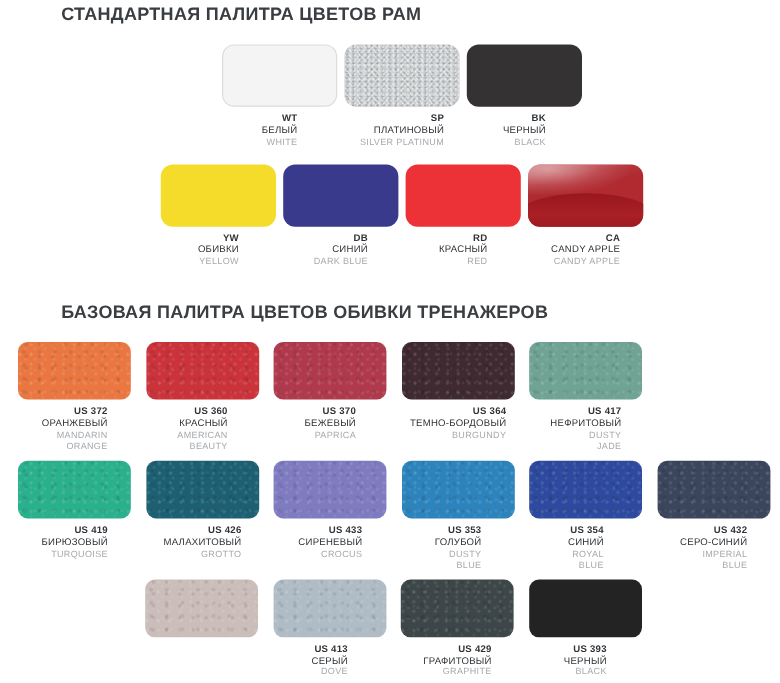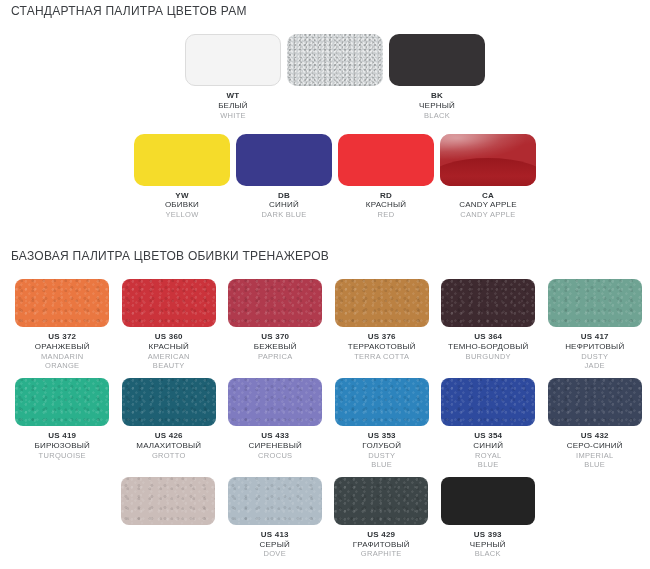--- a/index.html
+++ b/index.html
@@ -7,25 +7,26 @@
   body {
     width: 650px;
     height: 569px;
     background: #ffffff;
     font-family: "Liberation Sans", sans-serif;
     color: #2e3033;
     overflow: hidden;
   }
 
   .section-title {
-    font-size: 12px;
-    font-weight: normal;
+    font-size: 15px;
+    font-weight: bold;
     letter-spacing: 0.25px;
     color: #3a3d41;
     padding-left: 11px;
+    margin-left: 40px;
   }
 
   #frames-section-title { padding-top: 4px; }
   #upholstery-section-title { padding-top: 0px; }
 
   .row {
     display: flex;
     width: 100%;
   }
 
@@ -114,21 +115,21 @@
     right: -10%;
     top: 46%;
     height: 64%;
     border-radius: 60% 60% 0 0 / 70% 70% 0 0;
     background: linear-gradient(180deg, rgba(150,22,28,.92) 0%, rgba(168,30,36,.88) 55%, rgba(150,22,28,.92) 100%);
     pointer-events: none;
   }
 
   
   .labels {
-    text-align: center;
+    text-align: right;
     line-height: 1.22;
     padding-top: 5px;
   }
   .code {
     font-size: 8px;
     font-weight: bold;
     color: #2f3337;
     letter-spacing: .2px;
   }
   .name-ru {
@@ -158,20 +159,25 @@
       <div class="cell">
         <div class="swatch  bordered" style="background-color:#f4f4f4"></div>
         <div class="labels">
           <div class="code">WT</div>
           <div class="name-ru">БЕЛЫЙ</div>
           <div class="name-en">WHITE</div>
         </div>
       </div>
       <div class="cell">
         <div class="swatch metal " style="background-color:#cbcfd1"></div>
+        <div class="labels">
+          <div class="code">SP</div>
+          <div class="name-ru">ПЛАТИНОВЫЙ</div>
+          <div class="name-en">SILVER PLATINUM</div>
+        </div>
       </div>
       <div class="cell">
         <div class="swatch  " style="background-color:#353234"></div>
         <div class="labels">
           <div class="code">BK</div>
           <div class="name-ru">ЧЕРНЫЙ</div>
           <div class="name-en">BLACK</div>
         </div>
       </div>
     </div>
@@ -238,28 +244,20 @@
       </div>
       <div class="cell">
         <div class="swatch grain " style="background-color:#b03a4d"></div>
         <div class="labels">
           <div class="code">US 370</div>
           <div class="name-ru">БЕЖЕВЫЙ</div>
           <div class="name-en">PAPRICA</div>
         </div>
       </div>
       <div class="cell">
-        <div class="swatch grain " style="background-color:#bb8142"></div>
-        <div class="labels">
-          <div class="code">US 376</div>
-          <div class="name-ru">ТЕРРАКОТОВЫЙ</div>
-          <div class="name-en">TERRA COTTA</div>
-        </div>
-      </div>
-      <div class="cell">
         <div class="swatch grain " style="background-color:#3e2a30"></div>
         <div class="labels">
           <div class="code">US 364</div>
           <div class="name-ru">ТЕМНО-БОРДОВЫЙ</div>
           <div class="name-en">BURGUNDY</div>
         </div>
       </div>
       <div class="cell">
         <div class="swatch grain " style="background-color:#6fa393"></div>
         <div class="labels">

